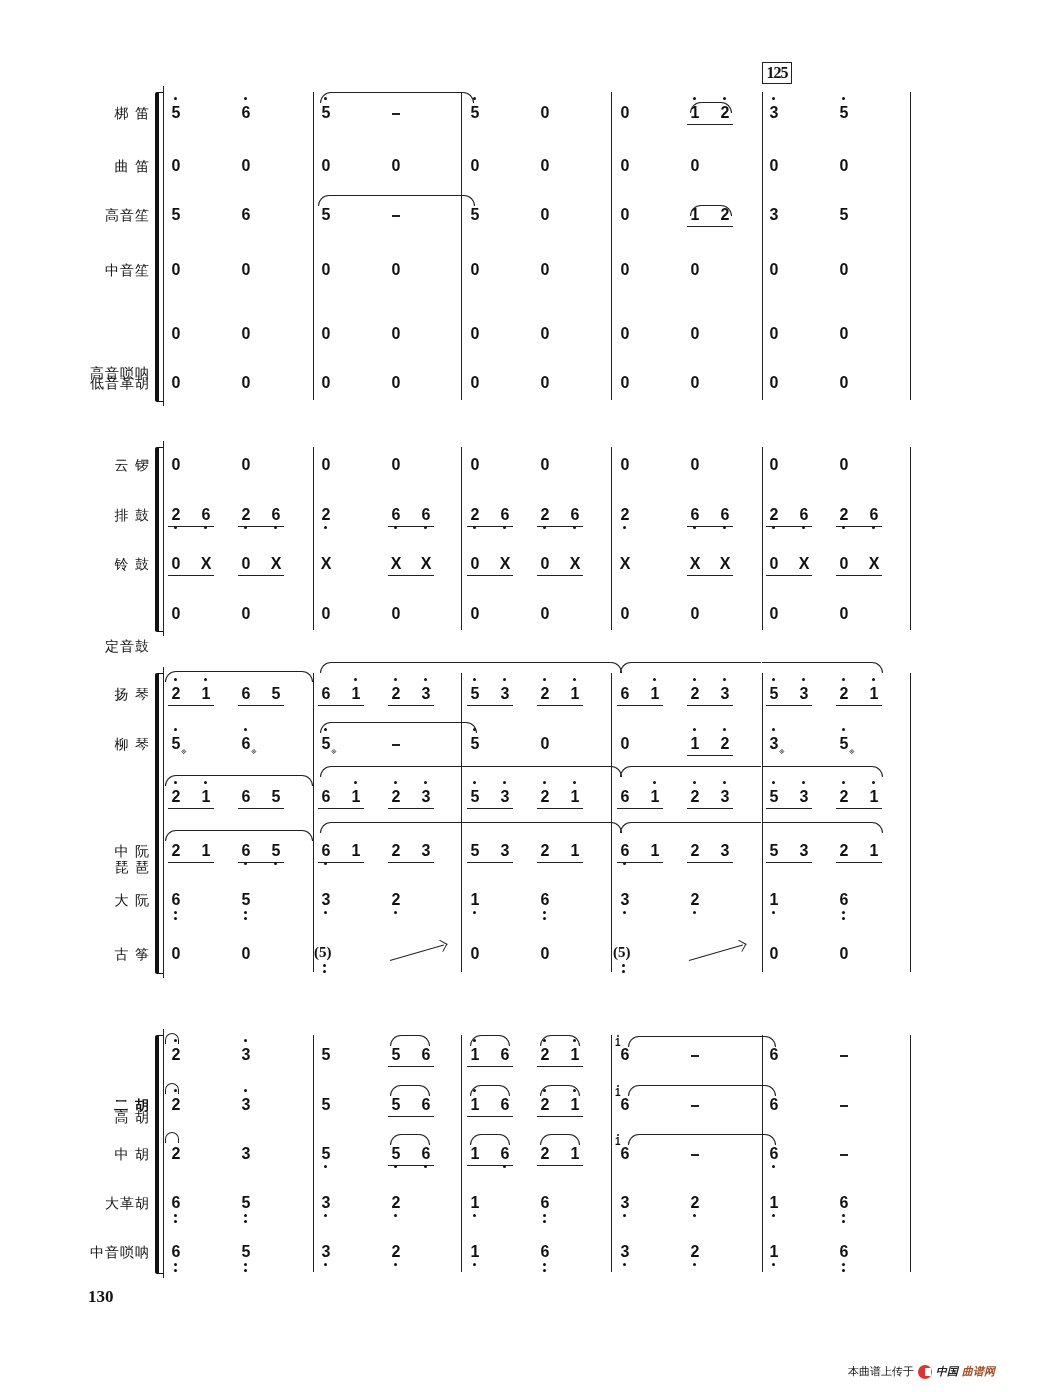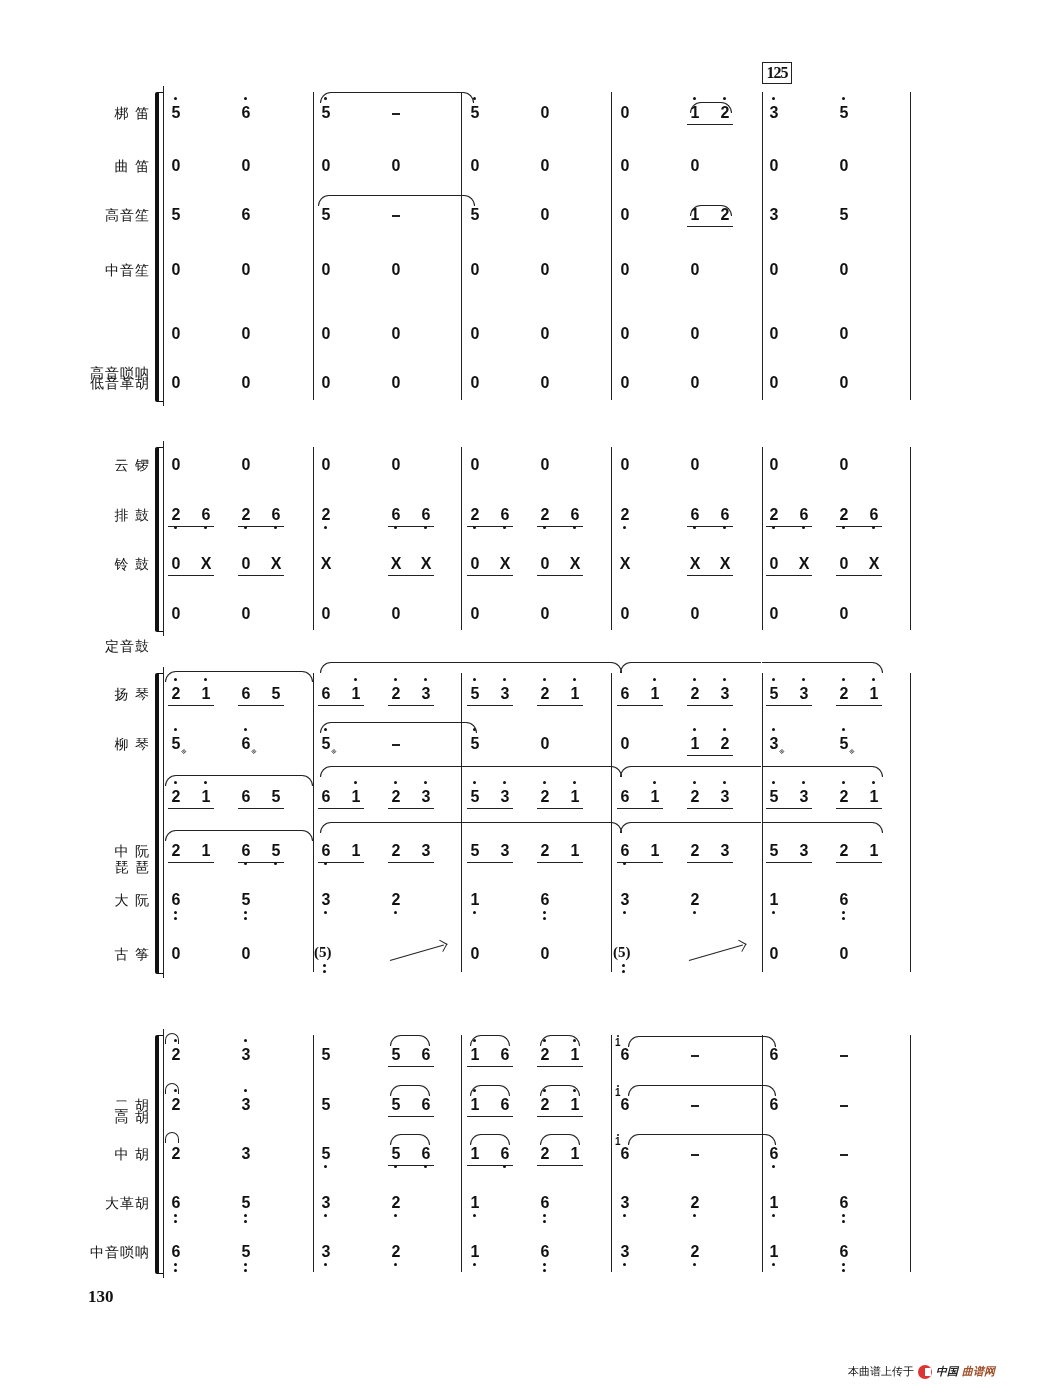--- a/index.html
+++ b/index.html
@@ -375,21 +375,21 @@
     <div class="beam" style="left: 467px; top: 1066px; width: 46px;"></div>
     <div class="note" style="left: 537px; top: 1045px;">2<span class="hd"></span></div>
     <div class="note" style="left: 567px; top: 1045px;">1<span class="hd"></span></div>
     <div class="beam" style="left: 537px; top: 1066px; width: 46px;"></div>
     <div class="grace" style="left: 615px; top: 1037px;">1</div>
     <div style="position: absolute; left: 617px; top: 1035px; width: 2px; height: 2px; border-radius: 50%; background: rgb(17, 17, 17);"></div>
     <div class="note" style="left: 617px; top: 1045px;">6</div>
     <div class="dash" style="left: 691px; top: 1055px;"></div>
     <div class="note" style="left: 766px; top: 1045px;">6</div>
     <div class="dash" style="left: 840px; top: 1055px;"></div>
-    <div class="label" style="top: 1095px;">二  胡</div>
+    <div class="label" style="top: 1095px; font-weight: bold;">二  胡</div>
     <div class="note" style="left: 168px; top: 1095px;">2<span class="hd"></span></div>
     <div class="note" style="left: 238px; top: 1095px;">3<span class="hd"></span></div>
     <div class="note" style="left: 318px; top: 1095px;">5</div>
     <div class="note" style="left: 388px; top: 1095px;">5</div>
     <div class="note" style="left: 418px; top: 1095px;">6</div>
     <div class="beam" style="left: 388px; top: 1116px; width: 46px;"></div>
     <div class="note" style="left: 467px; top: 1095px;">1<span class="hd"></span></div>
     <div class="note" style="left: 497px; top: 1095px;">6</div>
     <div class="beam" style="left: 467px; top: 1116px; width: 46px;"></div>
     <div class="note" style="left: 537px; top: 1095px;">2<span class="hd"></span></div>

